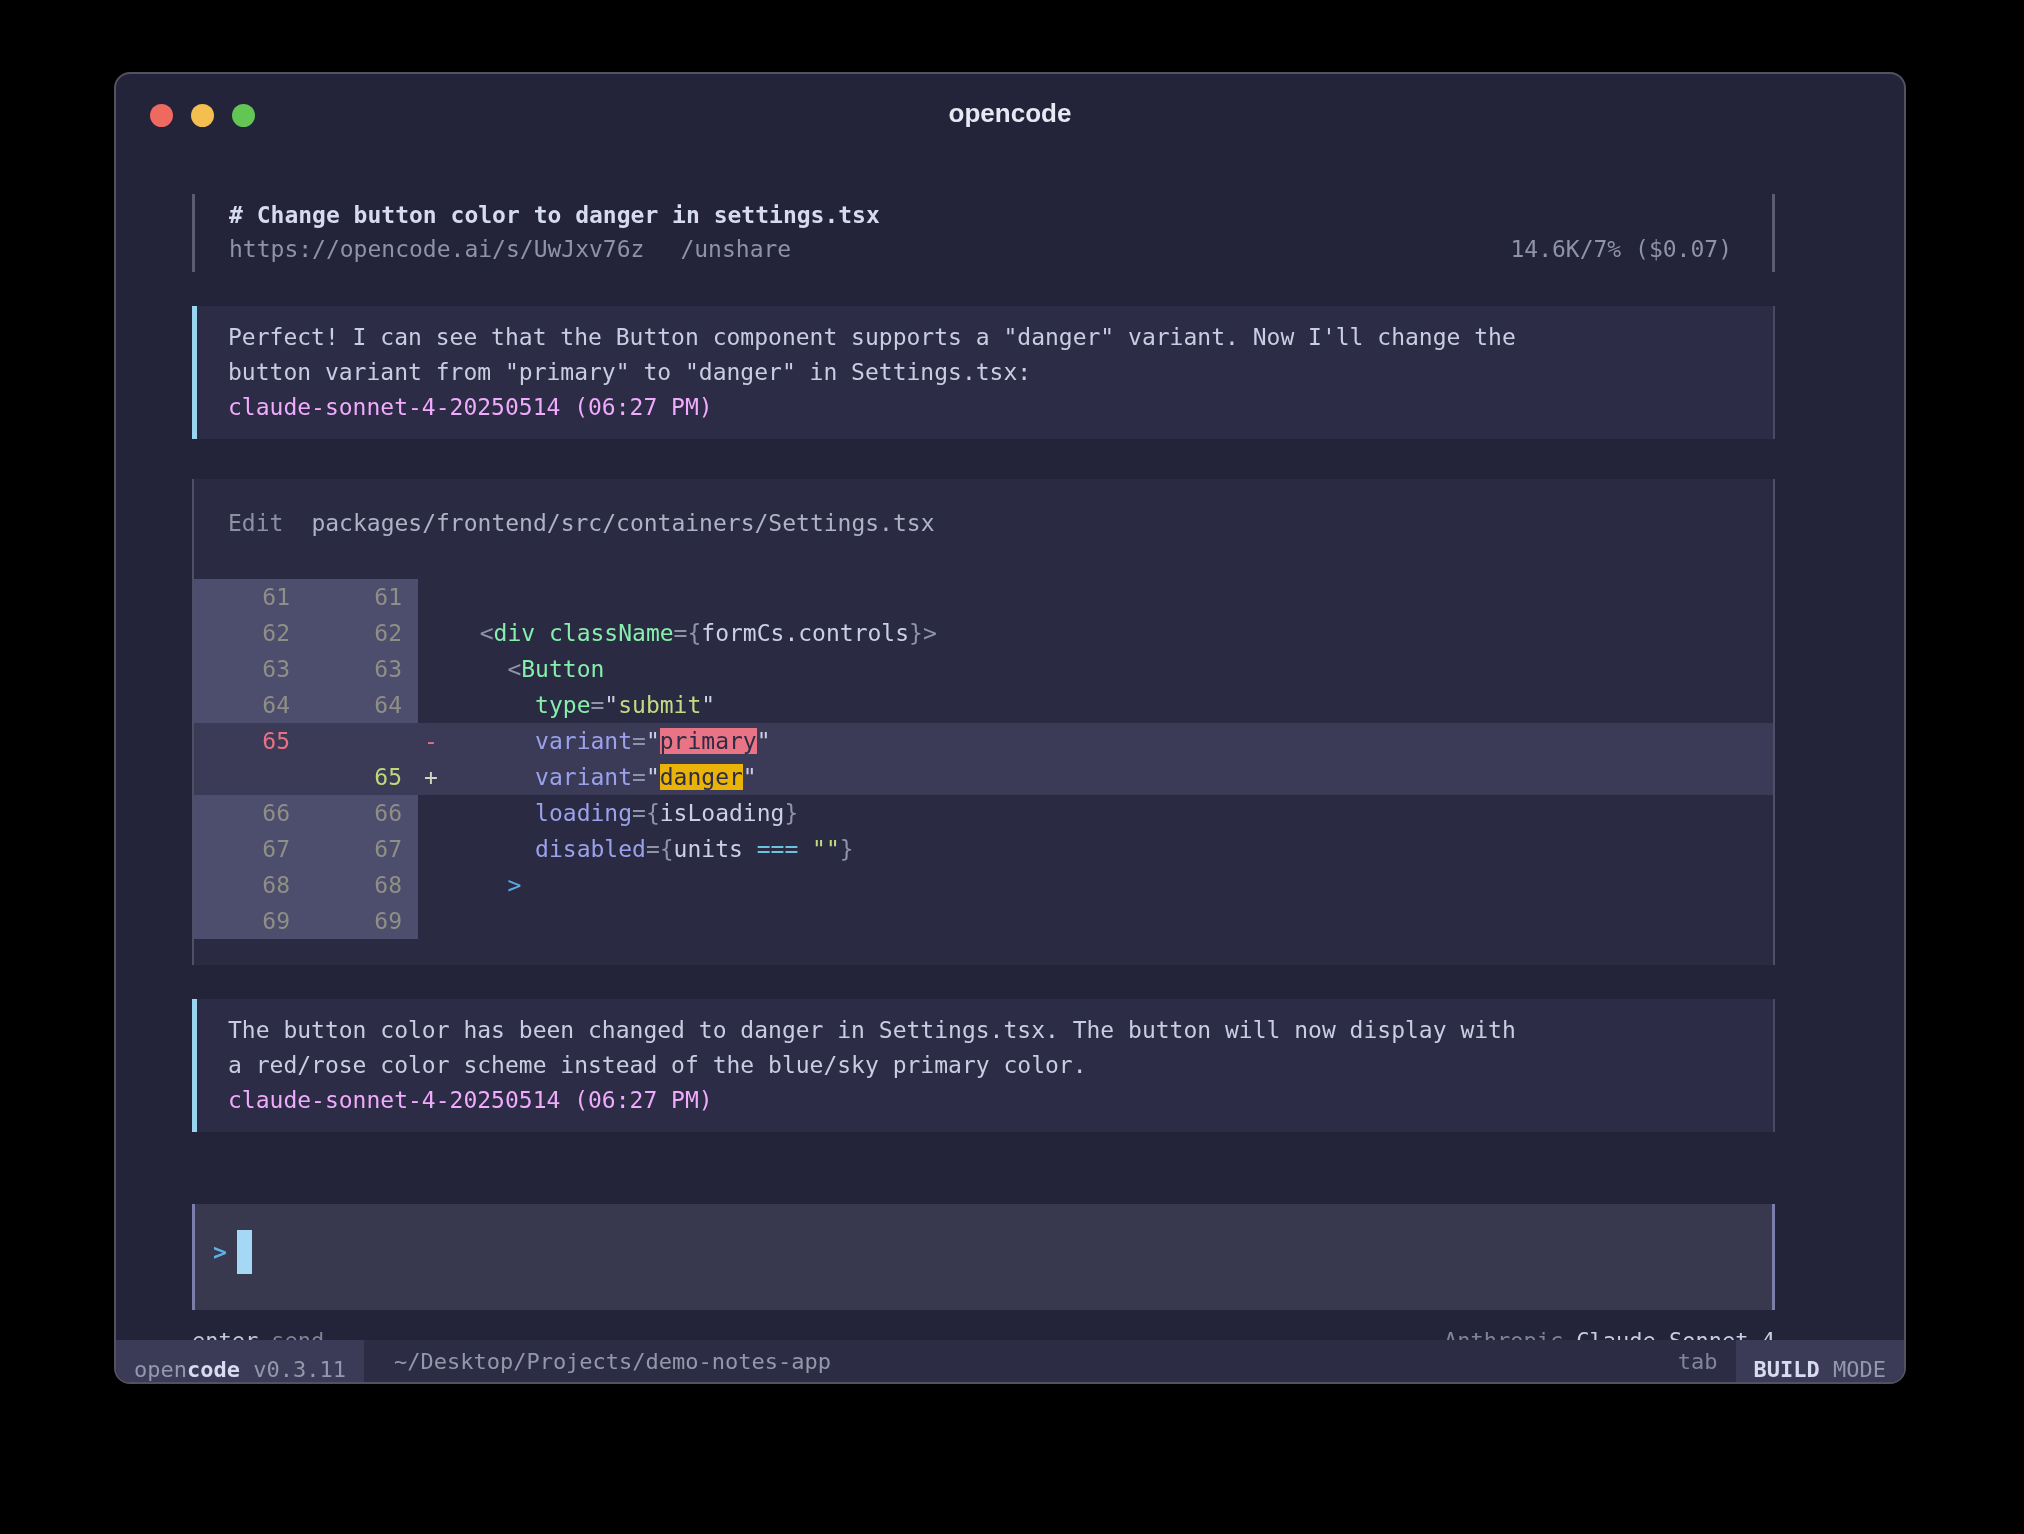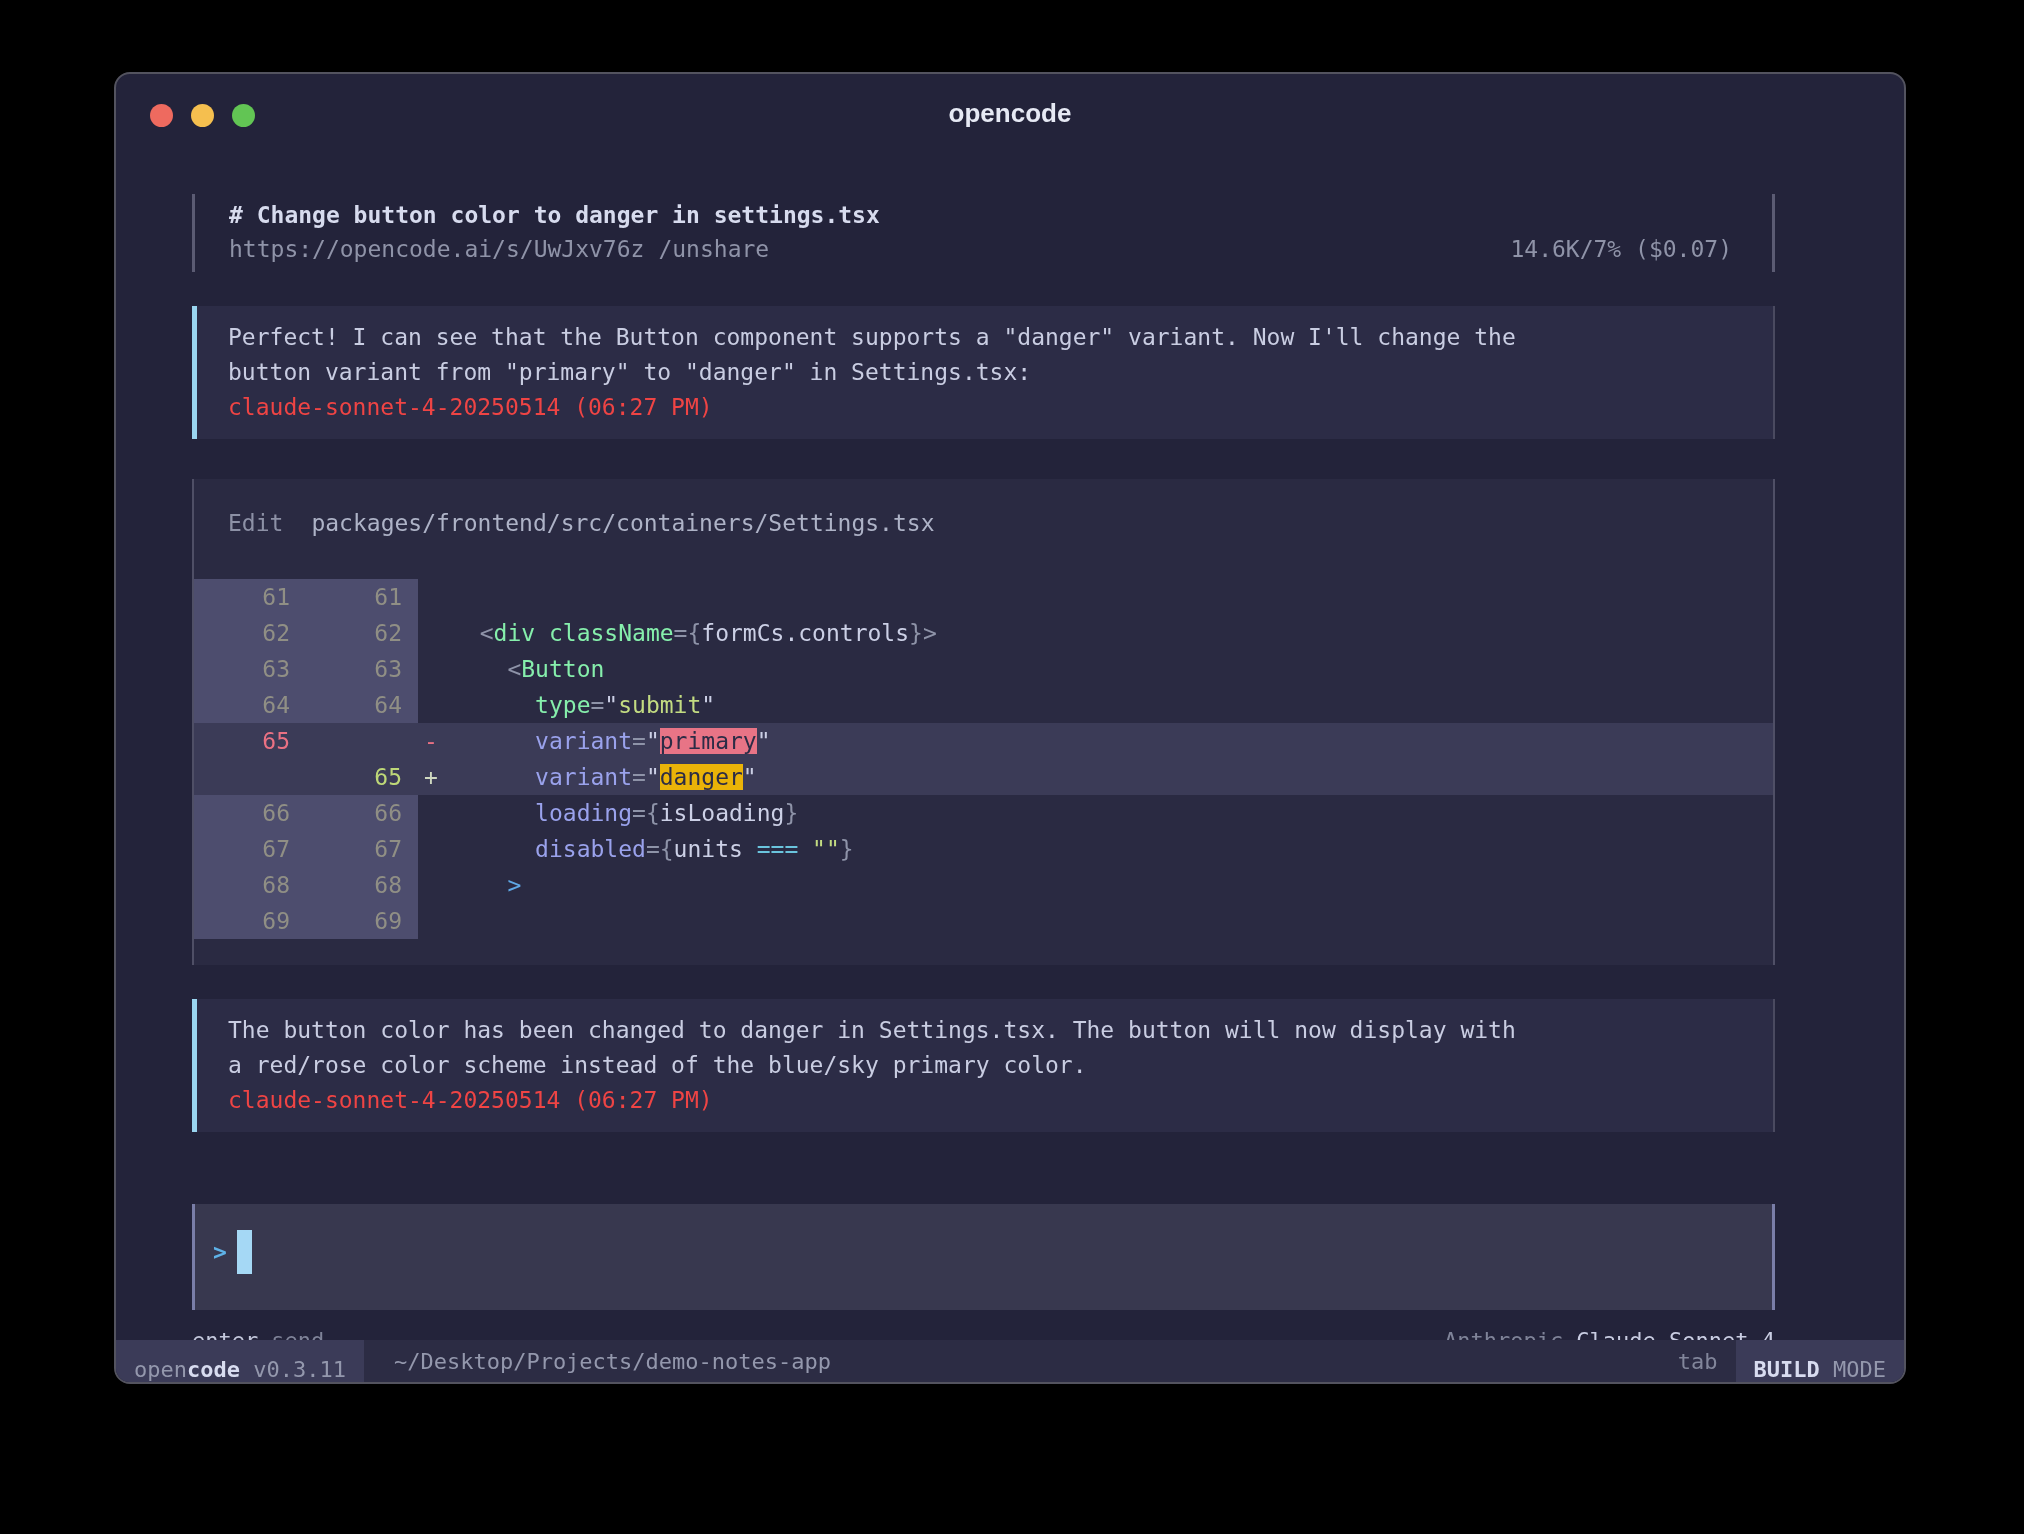--- a/index.html
+++ b/index.html
@@ -20,28 +20,28 @@
             font-family:"Liberation Sans","DejaVu Sans",sans-serif;
             font-size:26px; font-weight:bold; color:#e6e9f4; }
 
   .content { width:1583px; margin-left:76px; font-size:23px; color:#c6cadf; }
 
   
   .session { margin-top:50px; border-left:3px solid #5b5b73; border-right:3px solid #5b5b73;
              padding:4px 40px 6px 34px; }
   .session-title { font-weight:bold; color:#d7dbee; line-height:34px; white-space:pre; }
   .session-sub { display:flex; justify-content:space-between; line-height:34px; }
-  .session-url-wrap { display:flex; gap:14px; }
+  .session-url-wrap { display:flex; gap:36px; }
   .session-url, .session-unshare, .session-stats { color:#8f93a8; }
 
   
   .msg { margin-top:34px; background:#2c2c46; border-left:5px solid #9ad5f0;
          border-right:2px solid #4a4a60; padding:14px 40px 14px 31px; }
   .msg-line { line-height:35px; white-space:pre; color:#c9cde2; }
-  .msg-meta { line-height:35px; color:#ef4444; white-space:pre; }
+  .msg-meta { line-height:35px; color:#f0abfc; white-space:pre; }
 
   
   .editcard { margin-top:40px; background:#2a2a42; border-left:2px solid #4f4f66;
               border-right:2px solid #4f4f66; padding:26px 0 26px 0; }
   .edit-header { display:flex; gap:28px; line-height:36px; padding-left:34px; color:#a9aec2; }
   .edit-tool { color:#8d91a6; }
   .edit-path { color:#aeb3c7; }
   .difftable { margin-top:38px; }
   .drow { display:flex; height:36px; line-height:36px; white-space:pre; }
   .gut { width:112px; text-align:right; padding-right:16px; color:#908f85; flex:none; }

